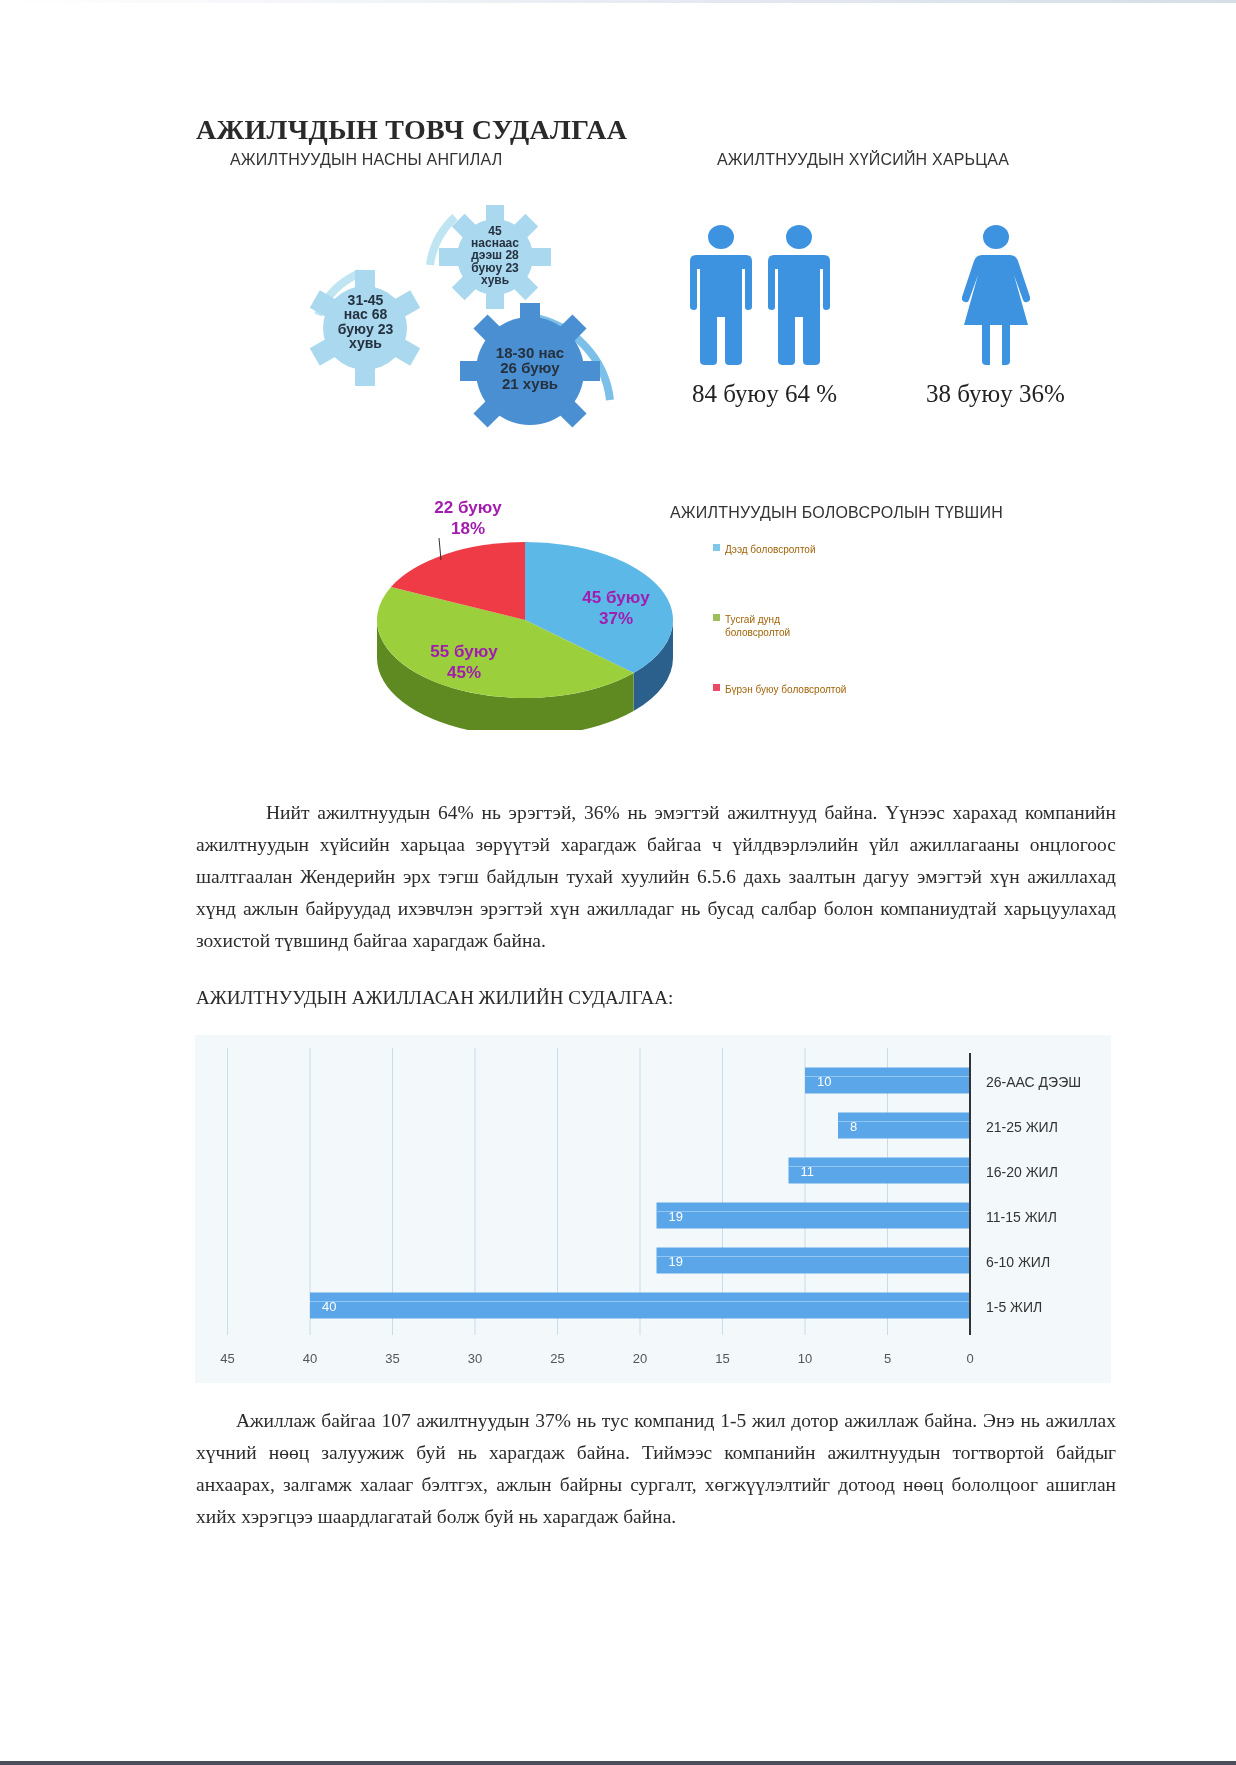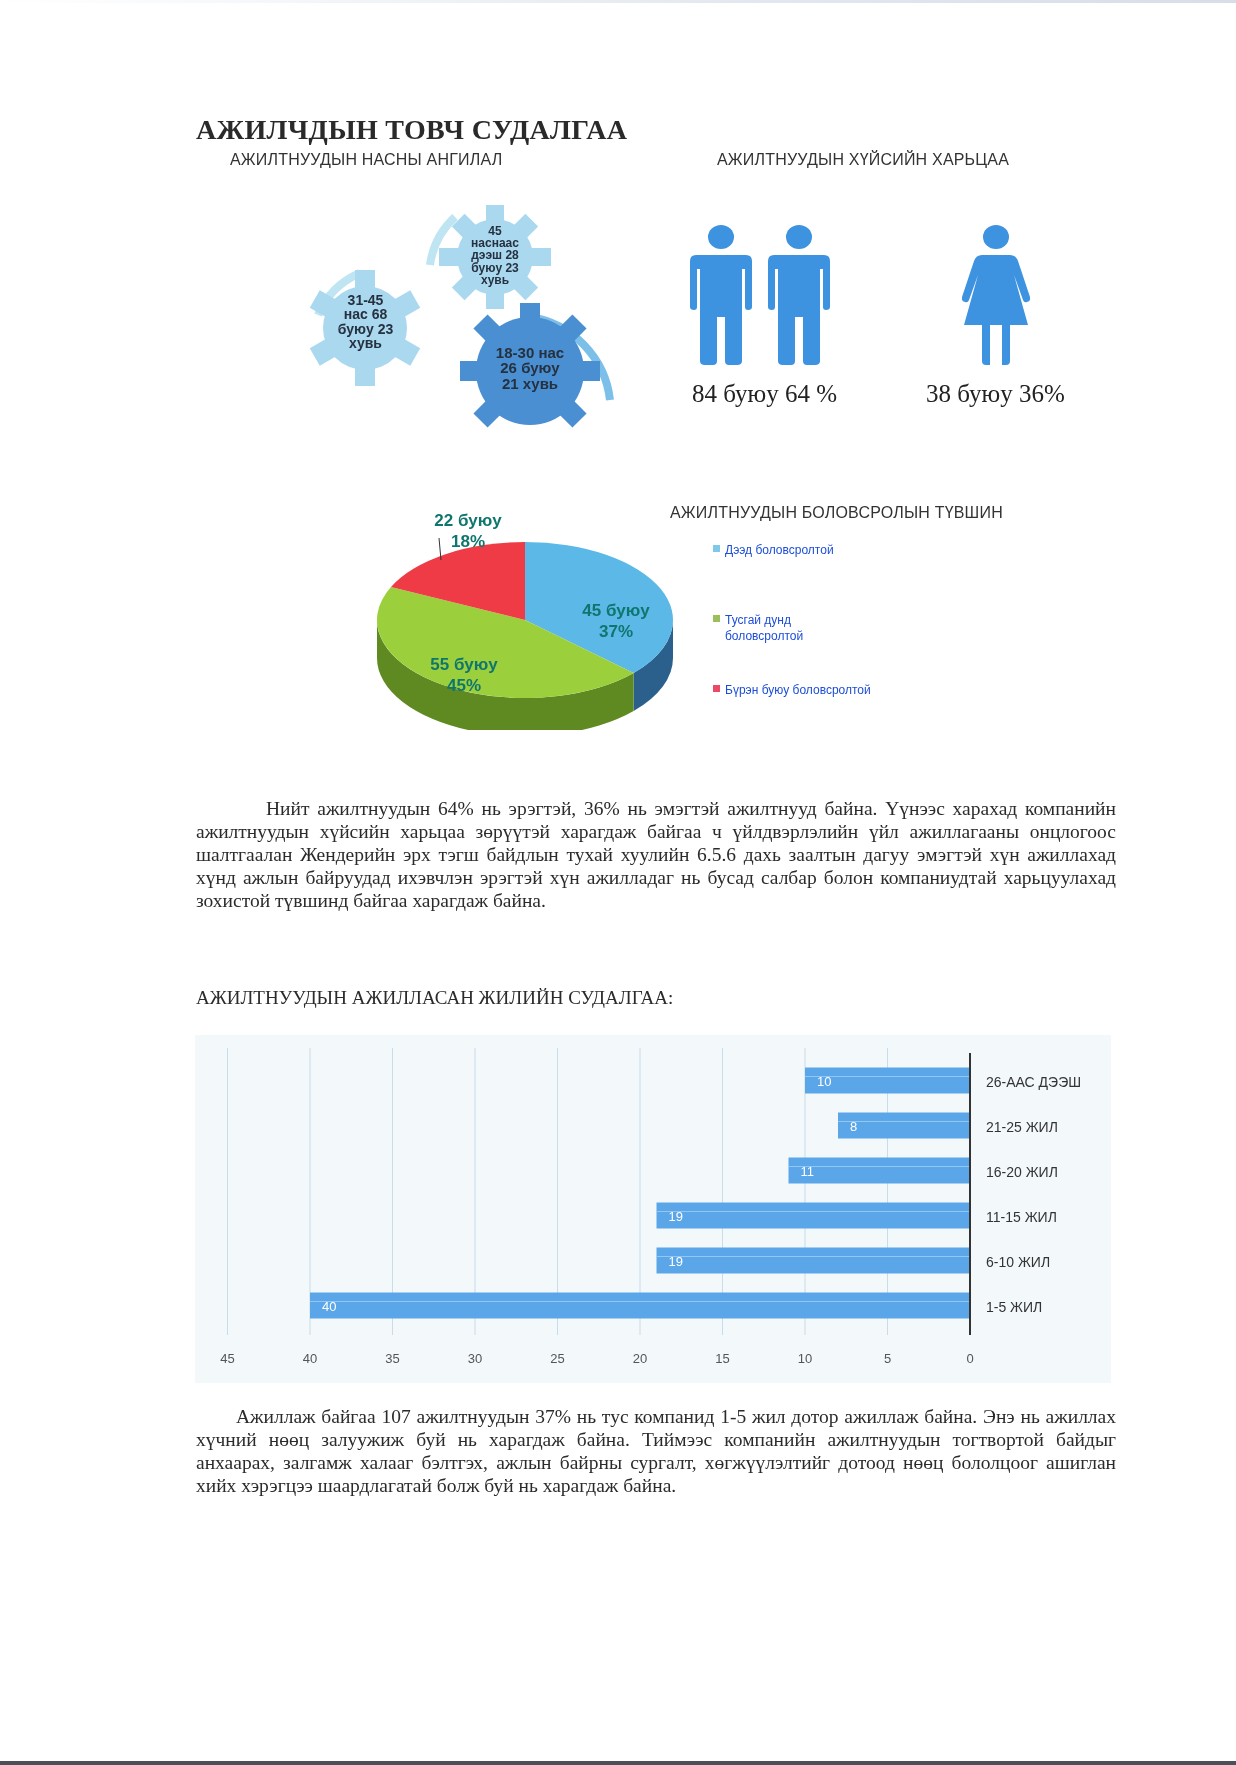--- a/index.html
+++ b/index.html
@@ -21,26 +21,26 @@
   .gear { position: absolute; }
   .gear-text { position: absolute; left: 0; right: 0; text-align: center;
     font-family: "Liberation Sans", sans-serif; font-weight: bold; color: #25313f; line-height: 1.02; }
 
   
   .person { position: absolute; }
   .gender-caption { position: absolute; font-size: 25px; color: #222; font-family: "Liberation Serif", serif; }
 
   
   .pie-label { position: absolute; font-family: "Liberation Sans", sans-serif; font-weight: bold;
-    font-size: 17px; color: #0f766e; text-align: center; line-height: 1.25; margin-top: 13px; }
-  .legend-item { position: absolute; font-family: "Liberation Sans", sans-serif; font-size: 12px; color: #1d4ed8; line-height: 1.3; }
+    font-size: 17px; color: #a21caf; text-align: center; line-height: 1.25; }
+  .legend-item { position: absolute; font-family: "Liberation Sans", sans-serif; font-size: 10px; color: #a16207; line-height: 1.3; }
   .legend-swatch { display: inline-block; width: 7px; height: 7px; margin-right: 5px; vertical-align: 2px; }
 
   
-  .para { position: absolute; left: 196px; width: 920px; font-size: 19.5px; line-height: 23px;
+  .para { position: absolute; left: 196px; width: 920px; font-size: 19.5px; line-height: 32px;
     text-align: justify; color: #2b2b2b; font-family: "Liberation Serif", serif; }
   .section2-heading { position: absolute; left: 196px; top: 987px; font-size: 19px; color: #2b2b2b; }
 
   
   .bar-chart { position: absolute; left: 195px; top: 1035px; width: 916px; height: 348px; background: #f3f8fb; }
   .bar-chart svg { position: absolute; left: 0; top: 0; }
 </style>
 </head>
 <body>
 

